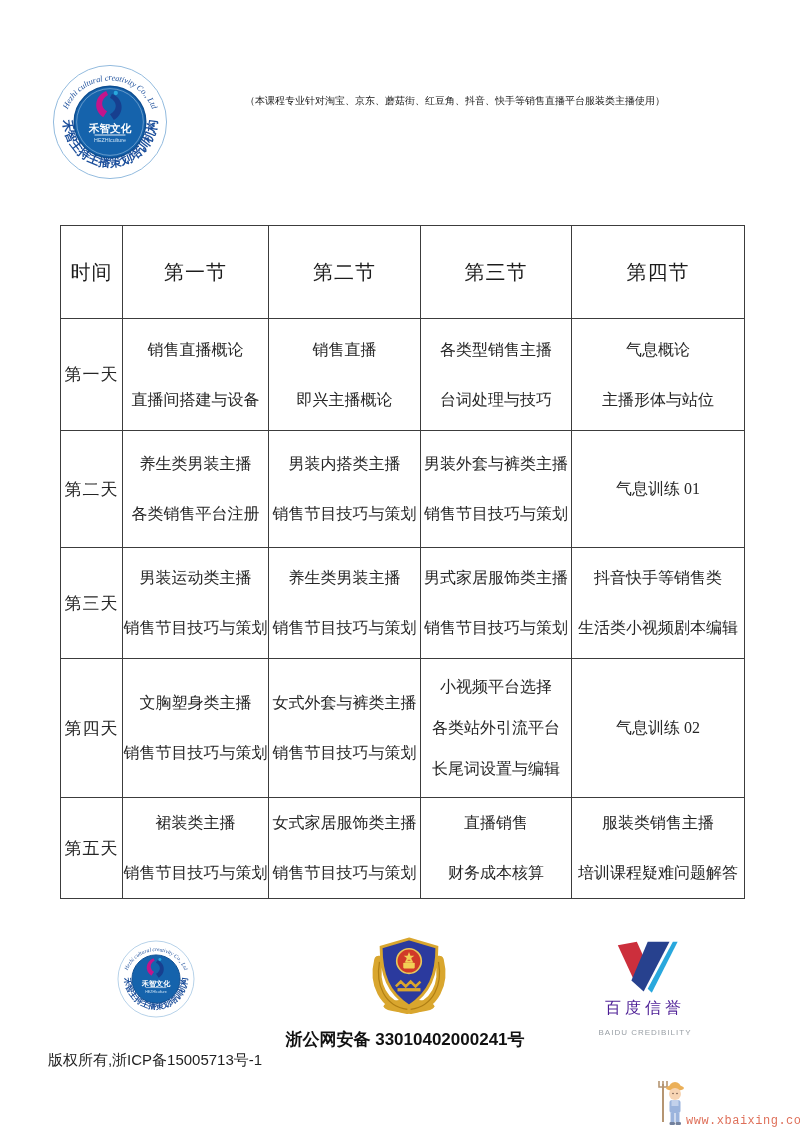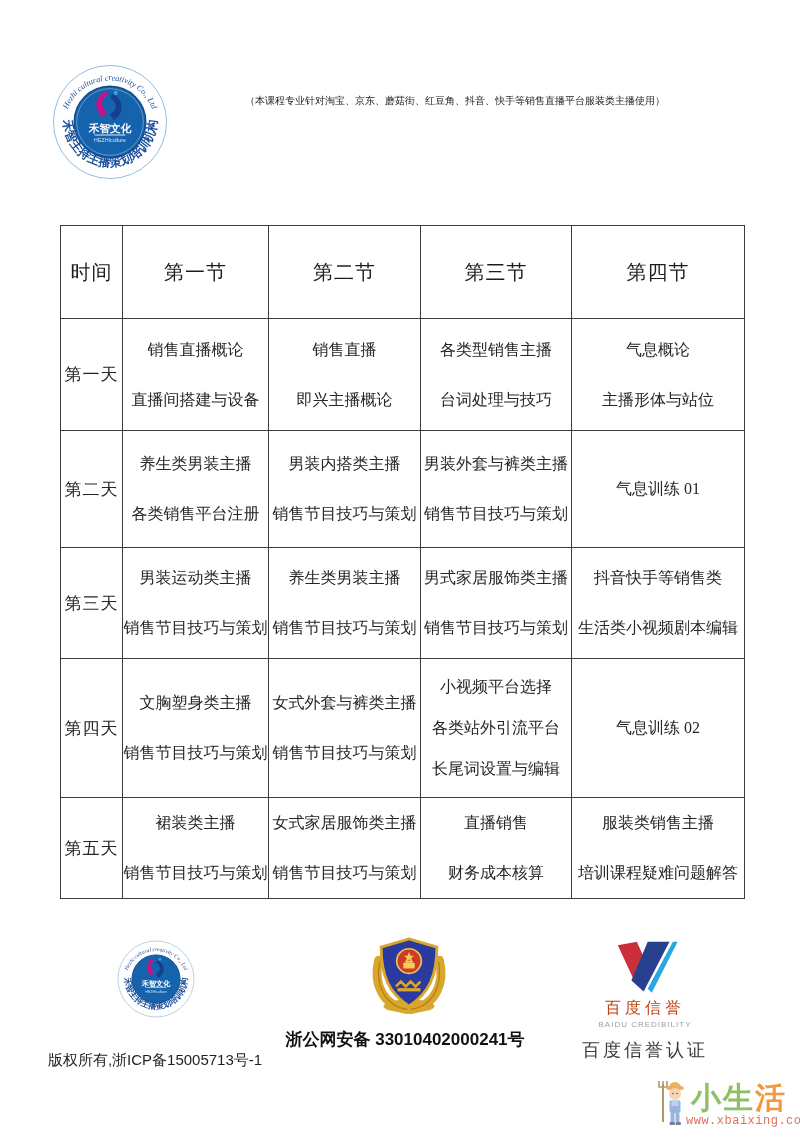--- a/index.html
+++ b/index.html
@@ -30,22 +30,22 @@
   tr.r4 { height:139px; }
   tr.r5 { height:101px; }
 
   
   .footer-text { position:absolute; text-align:center; font-family:"Liberation Sans", sans-serif; }
   .copyright { left:30px; top:1026px; width:250px; font-size:15px; color:#1f1f1f;margin-top:25px; }
   .police-text { left:275px; top:1028px; width:260px; font-size:17px; font-weight:bold; color:#111; }
   .police-badge { position:absolute; left:368px; top:935px; width:82px; height:80px; }
   .baidu-block { position:absolute; left:560px; top:938px; width:170px; text-align:center; font-family:"Liberation Sans", sans-serif; }
   .baidu-logo { width:68px; height:58px; display:block; margin:0 auto; }
-  .baidu-cn { margin-top:2px; font-size:16px; color:#c2410c; letter-spacing:4px; }
-  .baidu-en { margin-top:1px; font-size:8px; color:#9aa0a6; letter-spacing:1px; }
+  .baidu-cn { margin-top:2px; font-size:16px; color:#4c1d95; letter-spacing:4px; }
+  .baidu-en { margin-top:9px; font-size:8px; color:#9aa0a6; letter-spacing:1px; }
   .baidu-cert { margin-top:9px; font-size:18px; color:#3a3a3a; letter-spacing:3px; }
 
   
   .watermark { position:absolute; left:658px; top:1078px; width:140px; height:60px; opacity:.85; font-family:"Liberation Sans", sans-serif; }
   .wm-mascot { position:absolute; left:0; top:2px; width:30px; height:50px; }
   .wm-brand { position:absolute; left:33px; top:0; font-size:30px; font-weight:bold; letter-spacing:2px; white-space:nowrap; }
   .wm-c1,.wm-c2 { color:#7ab648; }
   .wm-c3 { color:#f08519; }
   .wm-url { position:absolute; left:28px; top:36px; font-size:12px; color:#d9573d; font-family:"Liberation Mono", monospace; letter-spacing:0.5px; }
 </style>
@@ -276,35 +276,33 @@
 <div class="footer-text police-text">浙公网安备 33010402000241号</div>
 
 <div class="baidu-block">
   <svg class="baidu-logo" viewBox="0 0 100 84">
     <polygon points="10,10 38,5 52,36 34,62" fill="#cc2f3c"></polygon>
     <polygon points="54,5 86,5 48,78 30,62" fill="#27418e"></polygon>
     <polygon points="91,5 98,5 60,80 54,74" fill="#29a8dd"></polygon>
   </svg>
   <div class="baidu-cn">百度信誉</div>
   <div class="baidu-en">BAIDU CREDIBILITY</div>
-  <div class="baidu-cert">百度信誉认证</div>
 </div>
 
 <div class="watermark">
   <svg class="wm-mascot" viewBox="0 0 30 50">
     <line x1="5" y1="4" x2="5" y2="42" stroke="#a9835a" stroke-width="2"></line>
     <polyline points="1,1 1,7 9,7 9,1" stroke="#a9835a" stroke-width="1.6" fill="none"></polyline>
     <line x1="5" y1="1" x2="5" y2="7" stroke="#a9835a" stroke-width="1.6"></line>
     <ellipse cx="17" cy="8" rx="9" ry="3" fill="#e8a33d"></ellipse>
     <path d="M11,8 A6,6 0 0 1 23,8 Z" fill="#e8a33d"></path>
     <circle cx="17" cy="14" r="6" fill="#f6cda6"></circle>
     <circle cx="15" cy="13.5" r="0.8" fill="#5a3b2a"></circle>
     <circle cx="19" cy="13.5" r="0.8" fill="#5a3b2a"></circle>
     <rect x="11.5" y="20" width="11" height="13" rx="2.5" fill="#8aa8d8"></rect>
     <rect x="13.5" y="20" width="7" height="6" fill="#b8cae8"></rect>
     <rect x="12.5" y="33" width="4" height="9" fill="#8aa8d8"></rect>
     <rect x="17.5" y="33" width="4" height="9" fill="#8aa8d8"></rect>
     <rect x="11.5" y="42" width="5.5" height="3" rx="1.2" fill="#5a6b8c"></rect>
     <rect x="17.5" y="42" width="5.5" height="3" rx="1.2" fill="#5a6b8c"></rect>
   </svg>
-  <div class="wm-brand"><span class="wm-c1">小</span><span class="wm-c2">生</span><span class="wm-c3">活</span></div>
   <div class="wm-url">www.xbaixing.com</div>
 </div>
 
 </body></html>

